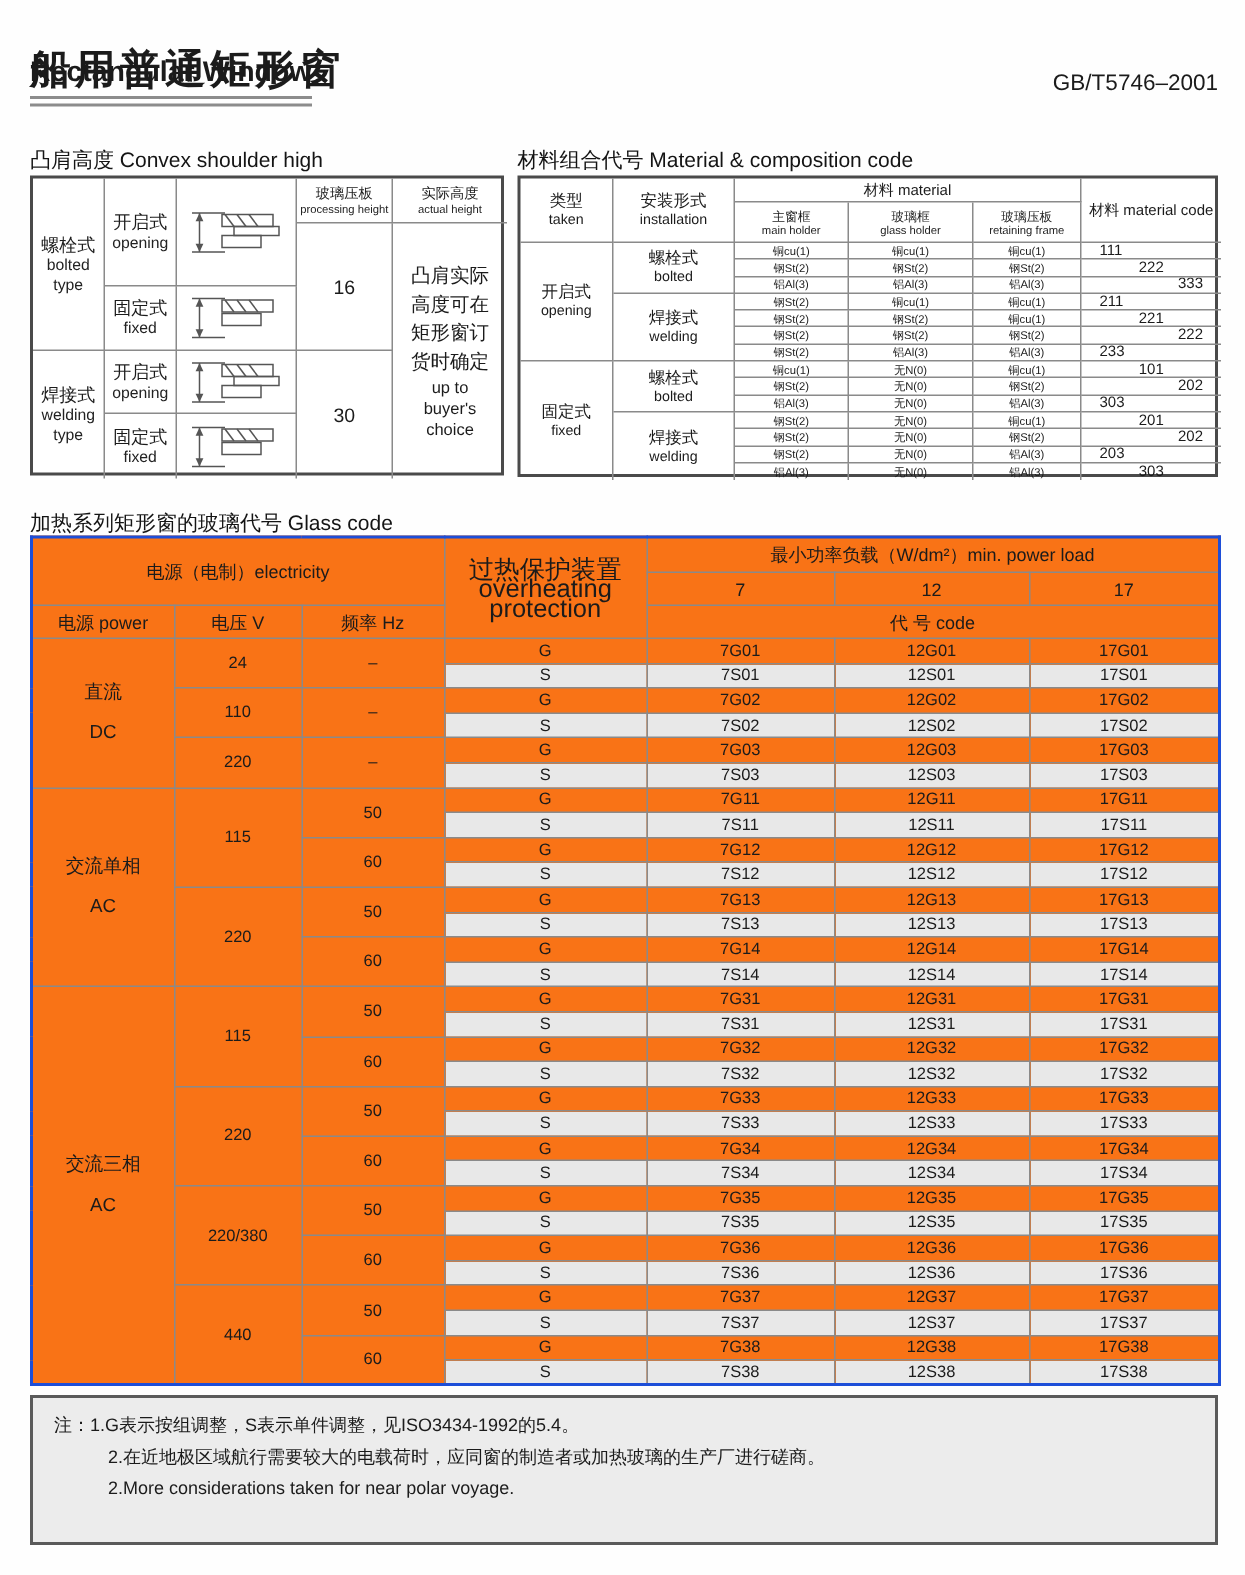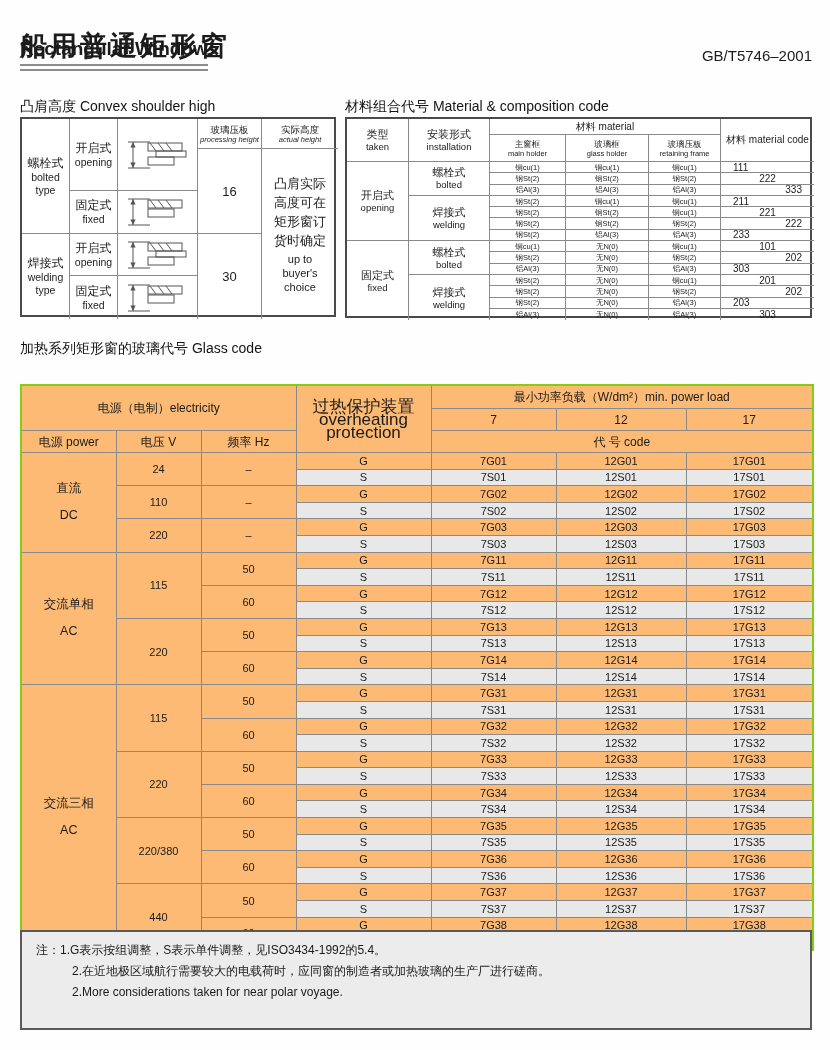--- a/index.html
+++ b/index.html
@@ -23,43 +23,43 @@
   .c{border-right:1px solid #8a8a8a;border-bottom:1px solid #8a8a8a;
      display:flex;flex-direction:column;align-items:center;justify-content:center;
      text-align:center;overflow:hidden;box-sizing:border-box;}
   .c.no-r{border-right:none;} .c.no-b{border-bottom:none;}
 
   
   #convex-table{left:20px;top:117px;width:316px;height:200px;
     grid-template-columns:48px 48px 80px 64px 76px;
     grid-template-rows:30px 42px 43px 42px 43px;}
   .cn{font-size:12px;line-height:15px;} .en{font-size:10.5px;line-height:13px;color:#222;}
-  .hdr-sm .cn{font-size:9.5px;line-height:11px;} .hdr-sm .en{font-size:7.5px;line-height:9px;font-style:italic;}
+  .hdr-sm .cn{font-size:9.5px;line-height:11px;} .hdr-sm .en{font-size:7.5px;line-height:9px;}
   .bigval{font-size:13px;}
   .note-cn{font-size:13px;line-height:19px;width:56px;}
   .note-en{font-size:11px;line-height:14px;margin-top:2px;width:54px;}
 
   
   #material-table{left:345px;top:117px;width:467px;height:201px;
     grid-template-columns:62px 81px 76px 83px 72px 93px;
     grid-template-rows:16px 27px repeat(14,11.3px);}
   #material-table .hdr1{font-size:10px;}
   #material-table .sub .cn{font-size:8.5px;line-height:10px;}
   #material-table .sub .en{font-size:7.5px;line-height:9px;}
   #material-table .mt-cn{font-size:11px;line-height:13px;}
   #material-table .mt-en{font-size:9.5px;line-height:11px;}
   .mcell{font-size:7.5px;line-height:9px;}
   .code-cell{flex-direction:row;font-size:10px;}
   .code-cell.pos-left{justify-content:flex-start;padding-left:12px;}
   .code-cell.pos-center{justify-content:center;}
   .code-cell.pos-right{justify-content:flex-end;padding-right:12px;}
 
   
-  #glass-table{position:absolute;left:20px;top:384px;width:792px;border-collapse:collapse;
-    table-layout:fixed;background:#fdba74;border:2px solid #84cc16;}
+  #glass-table{position:absolute;left:20px;top:357px;width:792px;border-collapse:collapse;
+    table-layout:fixed;background:#f97316;border:2px solid #1d4ed8;}
   #glass-table th,#glass-table td{border:1px solid #8a8a8a;padding:0;text-align:center;
     font-weight:normal;overflow:hidden;}
   #glass-table thead th{font-size:12px;line-height:14px;}
   #glass-table thead tr:nth-child(1) th{height:22px;}
   #glass-table thead tr:nth-child(2) th{height:21px;}
   #glass-table thead tr:nth-child(3) th{height:21px;}
   #glass-table .prot-h div{font-size:17px;line-height:13px;}
   #glass-table tbody tr{height:16.6px;}
   #glass-table tbody td{font-size:11px;}
   .power-cell div{font-size:12.5px;line-height:15px;}

